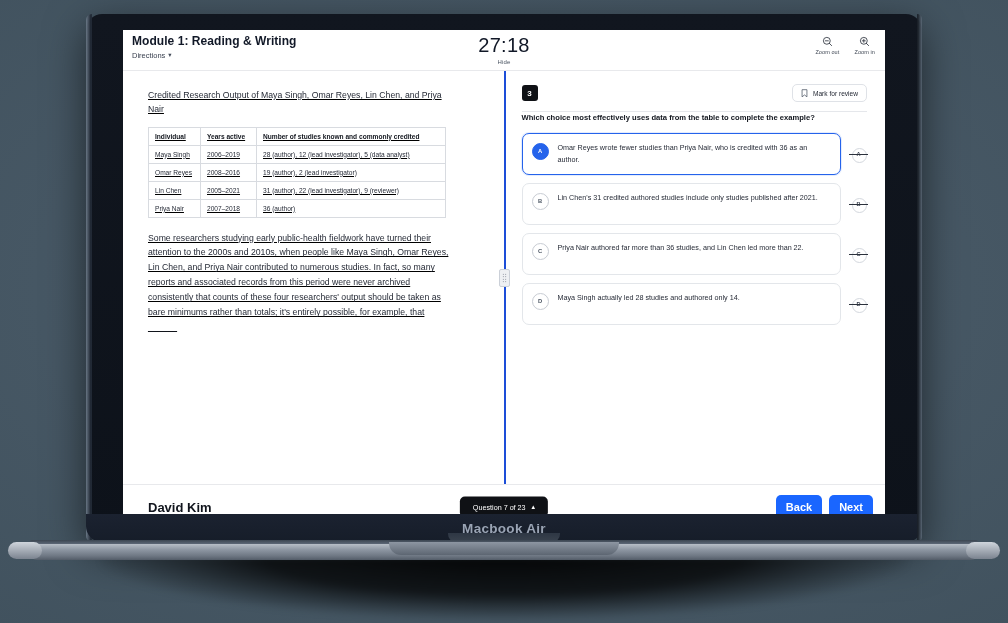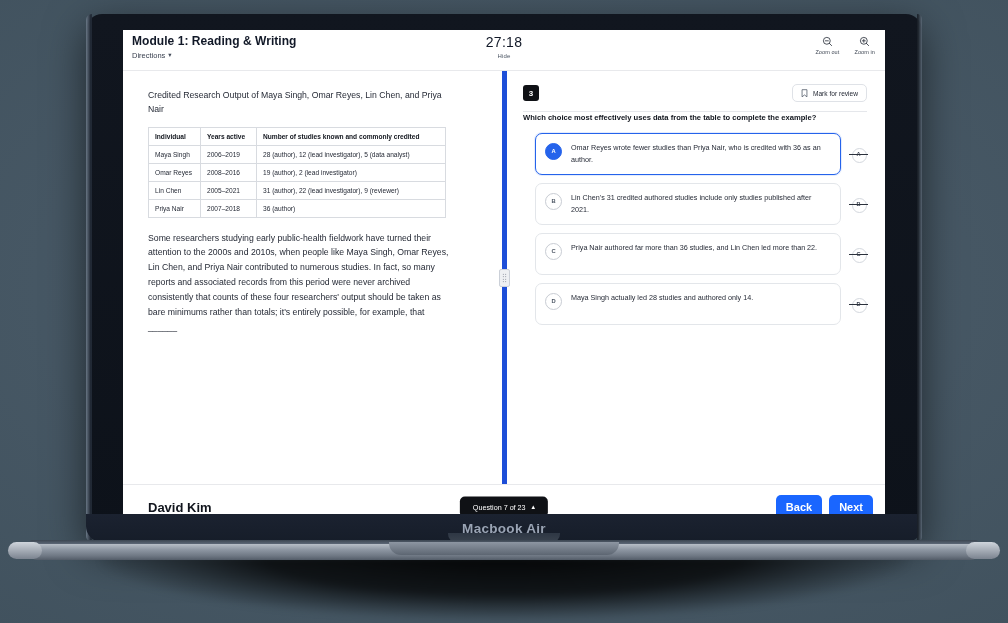--- a/index.html
+++ b/index.html
@@ -45,31 +45,31 @@
         background:radial-gradient(ellipse at 50% 0%, rgba(0,0,0,.9) 0%, rgba(0,0,0,.75) 42%, rgba(0,0,0,0) 72%);
         filter:blur(3px);}
 
   
   .apphdr{position:relative;height:40px;background:#fff;border-bottom:1px solid #e8e9ec;}
   .hdr-left{position:absolute;left:9px;top:4px;}
   .hdr-title{font-size:12px;font-weight:700;color:#111827;letter-spacing:.05px;}
   .directions{margin-top:3px;font-size:7.5px;color:#3a4150;display:flex;align-items:center;gap:3px;cursor:pointer;}
   .chev{font-size:6.5px;color:#444c5a;line-height:1;}
   .hdr-center{position:absolute;left:0;right:0;top:5px;text-align:center;pointer-events:none;}
-  .timer{font-size:14px;font-weight:500;color:#111827;letter-spacing:.3px;line-height:1;}
+  .timer{font-size:20px;font-weight:500;color:#111827;letter-spacing:.3px;line-height:1;}
   .hide{font-size:6px;color:#4b5563;margin-top:4px;letter-spacing:.2px;}
   .hdr-right{position:absolute;right:10px;top:6px;display:flex;gap:15px;}
   .zbtn{display:flex;flex-direction:column;align-items:center;gap:2px;cursor:pointer;}
   .zbtn svg{display:block;}
   .zlabel{font-size:5.5px;color:#3f4754;letter-spacing:.1px;}
 
   
   .split{position:relative;height:calc(496px - 40px - 43px);background:#fff;display:flex;}
   .pane{position:relative;overflow:hidden;}
-  .pane-left{width:381px;border-right:5px solid #1d4ed8;}
+  .pane-left{width:381px;border-right:2px solid #1d4ed8;text-decoration:underline;}
   .pane-right{width:380px;}
   .divider{position:absolute;left:374px;top:0;bottom:0;width:14px;display:flex;align-items:center;justify-content:center;z-index:5;cursor:col-resize;}
   .dhandle{width:9px;height:16px;background:#eef0f3;border:1px solid #cbd0d8;border-radius:2px;
       display:flex;align-items:center;justify-content:center;}
   .ddots{width:5px;height:10px;
       background-image:radial-gradient(#6b7280 42%, transparent 45%);
       background-size:2.5px 2.5px;}
 
   .lpad{padding:18px 22px 0 25px;}
   .tbl-title{font-size:8.7px;color:#1f2430;line-height:1.58;max-width:300px;}
@@ -83,21 +83,21 @@
   .rpad{padding:13px 18px 0 16px;}
   .qtop{display:flex;align-items:center;justify-content:space-between;padding-bottom:9px;border-bottom:1px solid #e5e7eb;}
   .qnum{width:16px;height:16px;background:#0f1115;color:#fff;border-radius:3px;
         display:flex;align-items:center;justify-content:center;font-size:8px;font-weight:600;}
   .mark{display:flex;align-items:center;gap:5px;border:1px solid #dfe2e7;border-radius:5px;
         padding:3.5px 8px;font-size:6.6px;color:#1f2430;background:#fff;cursor:pointer;}
   .qtext{font-size:7.6px;font-weight:700;color:#11151d;line-height:1.5;}
   .choices{margin-top:10px;display:flex;flex-direction:column;gap:8px;}
   .crow{display:flex;align-items:center;gap:9px;}
   .choice{flex:1;display:flex;align-items:flex-start;gap:9px;border:1px solid #e3e6ea;border-radius:7px;
-          padding:8px 9px;background:#fff;cursor:pointer;min-height:24px;margin-left:12px;}
+          padding:8px 9px;background:#fff;cursor:pointer;min-height:24px;}
   .choice.sel{border:1.6px solid #2563eb;box-shadow:0 0 0 1px rgba(37,99,235,.12);}
   .bub{width:15px;height:15px;border-radius:50%;border:1px solid #c8ccd3;color:#4b5563;
        display:flex;align-items:center;justify-content:center;font-size:5.8px;font-weight:600;flex:0 0 auto;margin-top:.5px;}
   .choice.sel .bub{background:#2563eb;border-color:#2563eb;color:#fff;}
   .ctext{font-size:7.2px;line-height:1.6;color:#1f2430;}
   .strike{width:17px;height:17px;position:relative;flex:0 0 auto;cursor:pointer;}
   .strike .ring{position:absolute;left:2px;top:2px;width:13px;height:13px;border-radius:50%;border:1px solid #d4d8de;}
   .strike .ltr{position:absolute;inset:0;display:flex;align-items:center;justify-content:center;
        font-size:5.6px;color:#3a4150;font-weight:600;}
   .strike .bar{position:absolute;left:-1px;right:-1px;top:8px;height:1px;background:#2b313c;}

